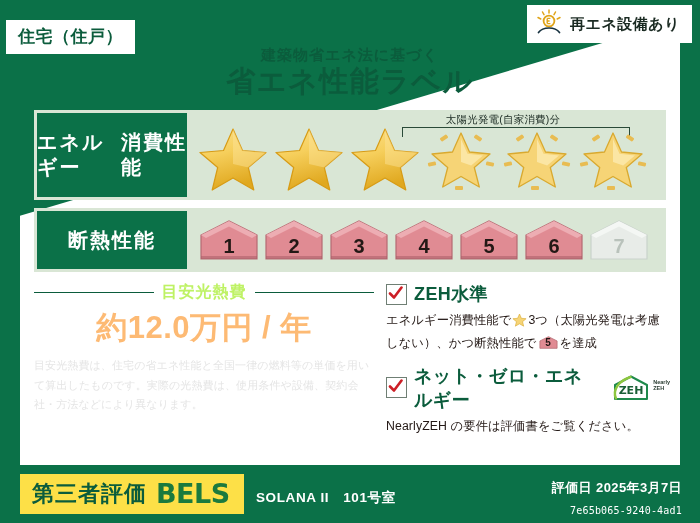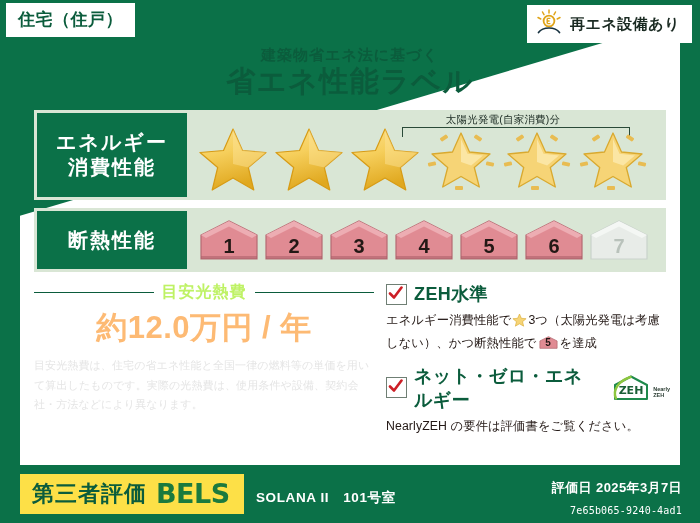--- a/index.html
+++ b/index.html
@@ -10,21 +10,21 @@
     overflow:hidden;
   }
   .label{
     position:relative;
     width:700px;height:523px;
     background:#0b7148;
     box-sizing:border-box;
   }
   
   .cat-tag{
-    position:absolute;left:6px;top:3px;
+    position:absolute;left:6px;top:20px;
     background:#ffffff;
     color:#0b5c3c;
     font-size:17px;font-weight:bold;
     padding:5px 12px 6px 12px;
     letter-spacing:0.5px;
     z-index:6;
   }
   
   .re-badge{
     position:absolute;right:8px;top:5px;
@@ -61,21 +61,21 @@
   .perf-row{
     display:flex;align-items:stretch;
     background:#d9e6d5;
     margin-bottom:8px;
     position:relative;
   }
   .row-label{
     width:150px;min-width:150px;
     background:#0b7148;
     color:#ffffff;
-    display:flex;flex-direction:column;align-items:center;justify-content:center;
+    display:flex;flex-direction:row;align-items:center;justify-content:center;
     font-size:20px;font-weight:bold;
     letter-spacing:2px;
     line-height:1.25;
     margin:3px;
   }
   .row-label span{display:block;}
   .row-body{flex:1;position:relative;display:flex;align-items:center;}
   
   .energy-row{height:90px;}
   .stars{display:flex;align-items:center;gap:2px;padding-left:6px;margin-top:8px;}
@@ -145,21 +145,21 @@
   }
   .inline-star{display:inline-block;vertical-align:-3px;margin:0 1px;}
   .inline-house{
     display:inline-block;vertical-align:-4px;
     position:relative;width:19px;height:17px;margin:0 2px;
   }
   .inline-house .ih-num{
     position:absolute;left:0;right:0;bottom:0px;text-align:center;
     font-size:10px;font-weight:bold;color:#231815;
   }
-  .zeh-logo{display:inline-flex;align-items:flex-end;vertical-align:-7px;margin-left:16px;}
+  .zeh-logo{display:inline-flex;align-items:center;vertical-align:-7px;margin-left:16px;}
   .zeh-nearly{
     font-size:5.5px;font-weight:bold;color:#2b3d33;line-height:1.05;
     margin-left:2px;margin-bottom:3px;text-align:left;
   }
   
   .footer{
     position:absolute;left:0;right:0;bottom:0;height:58px;
     z-index:5;
   }
   .bels-box{

